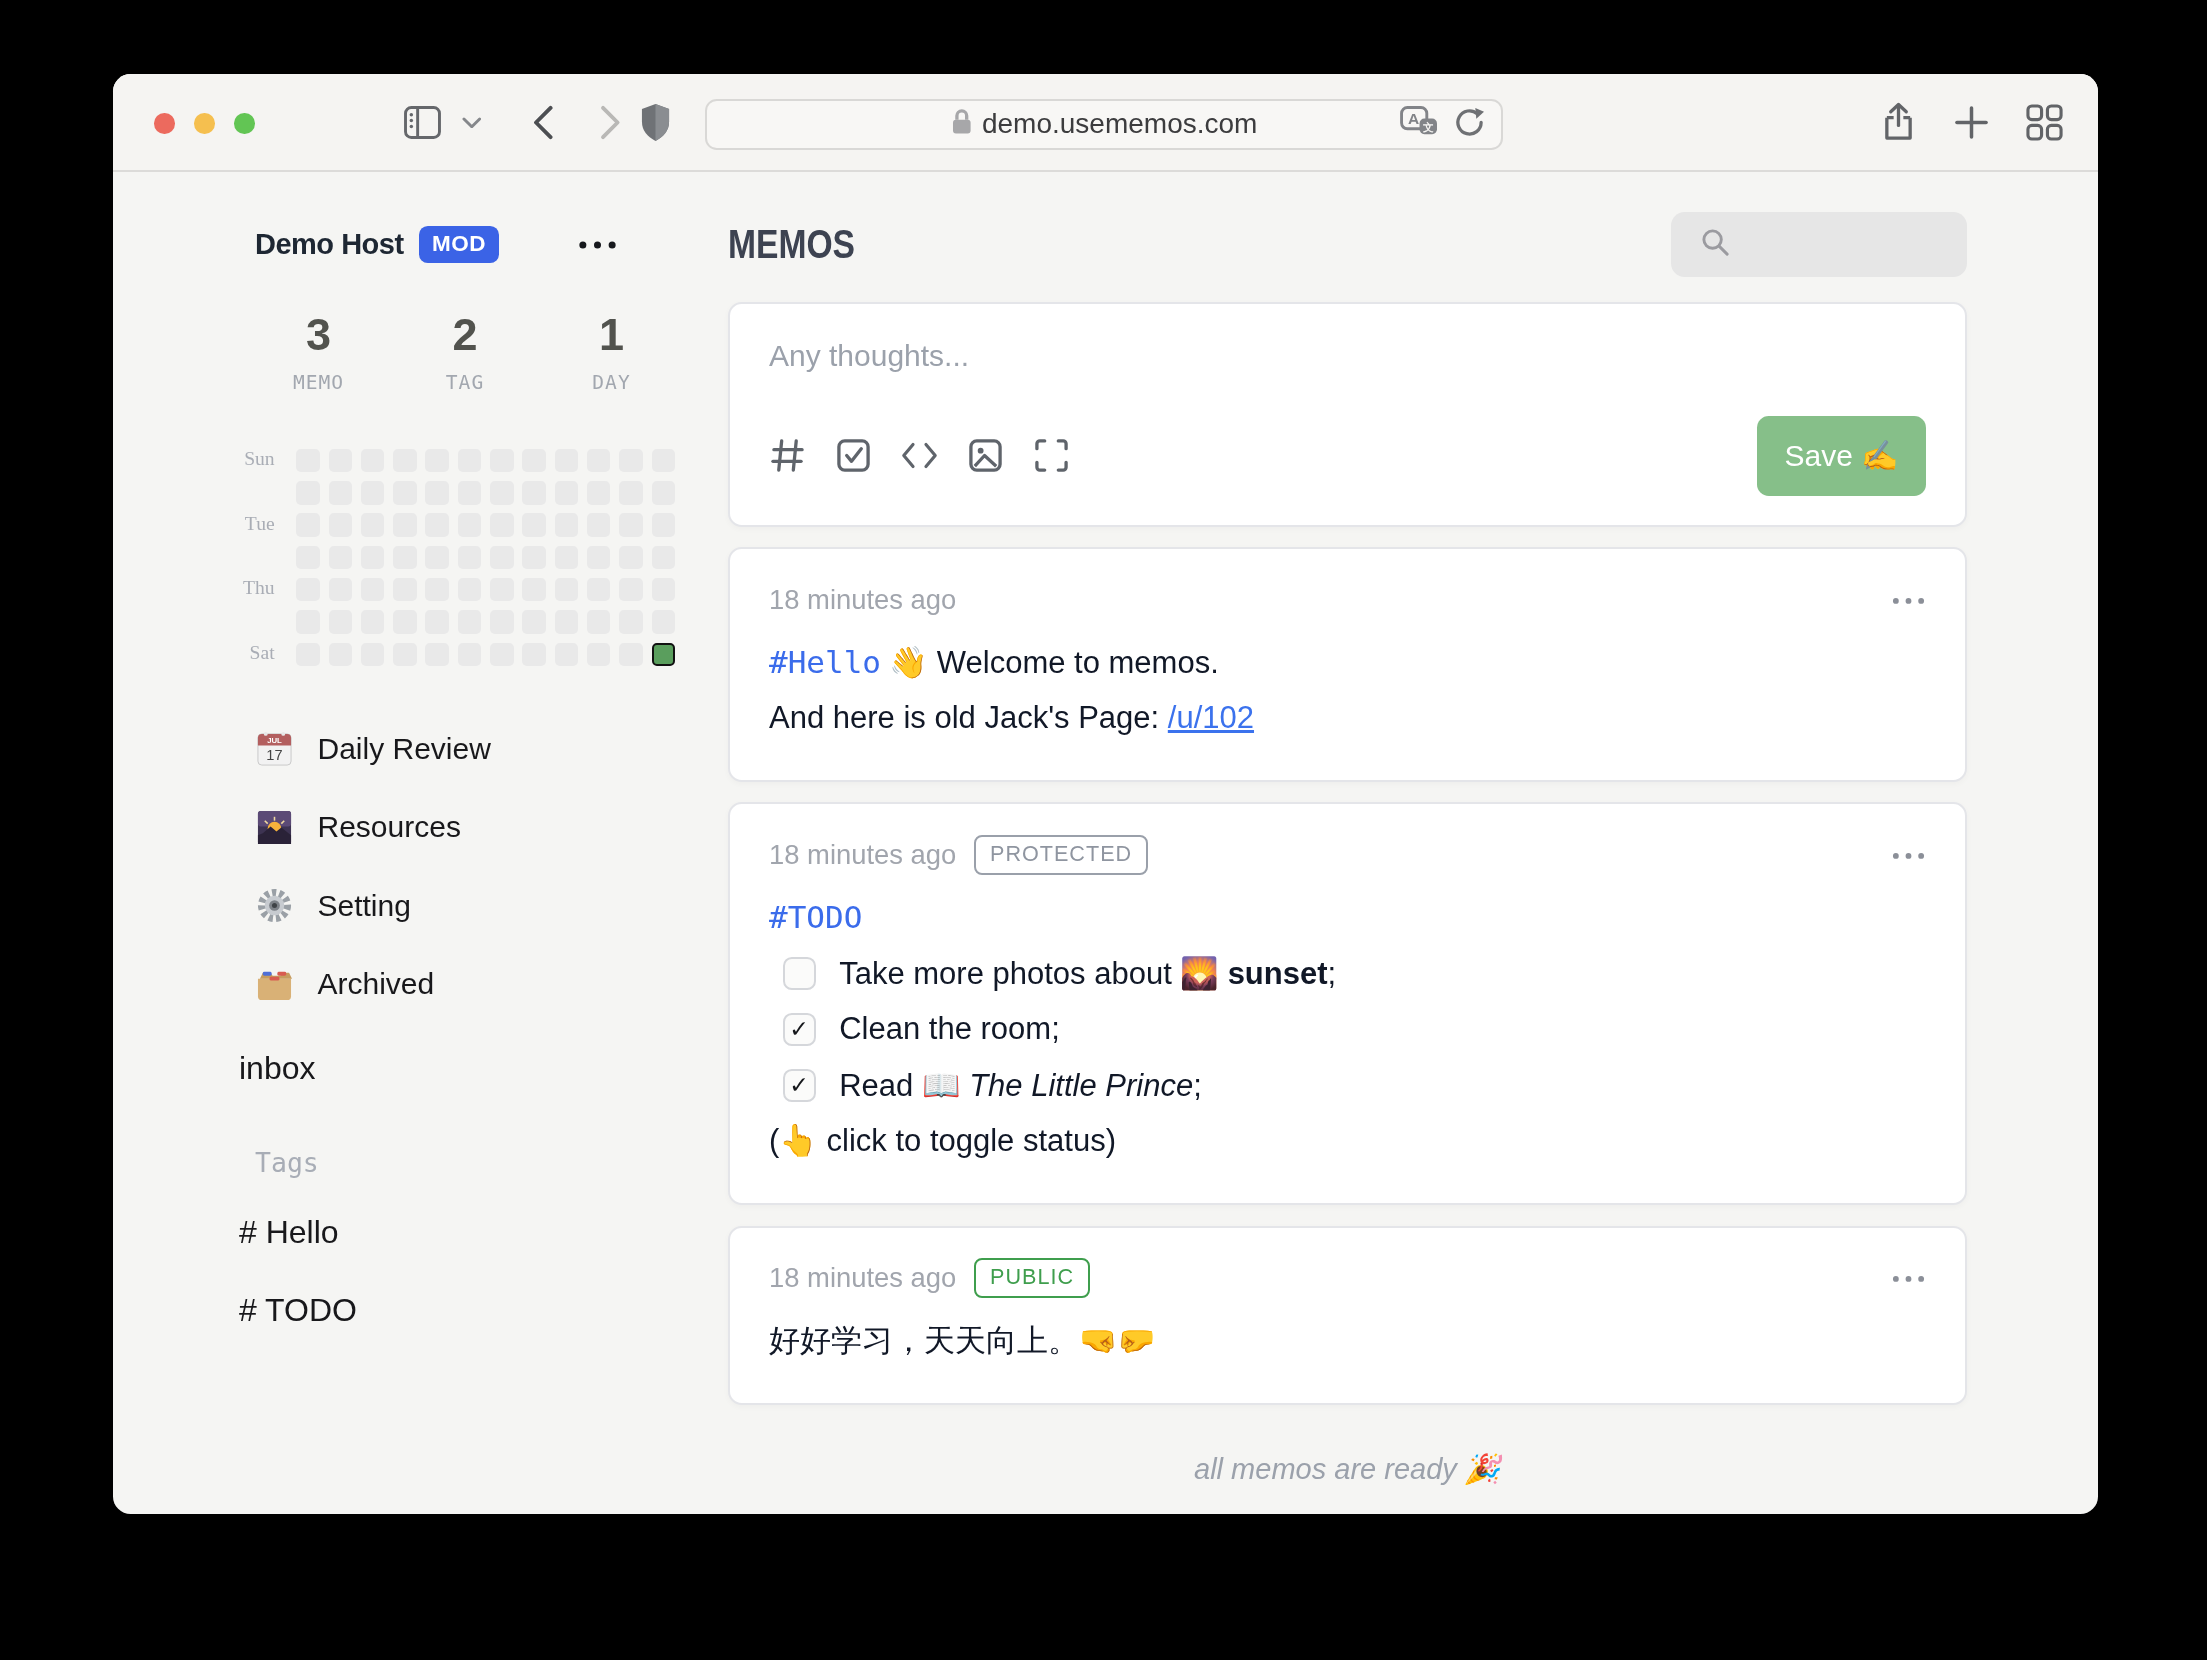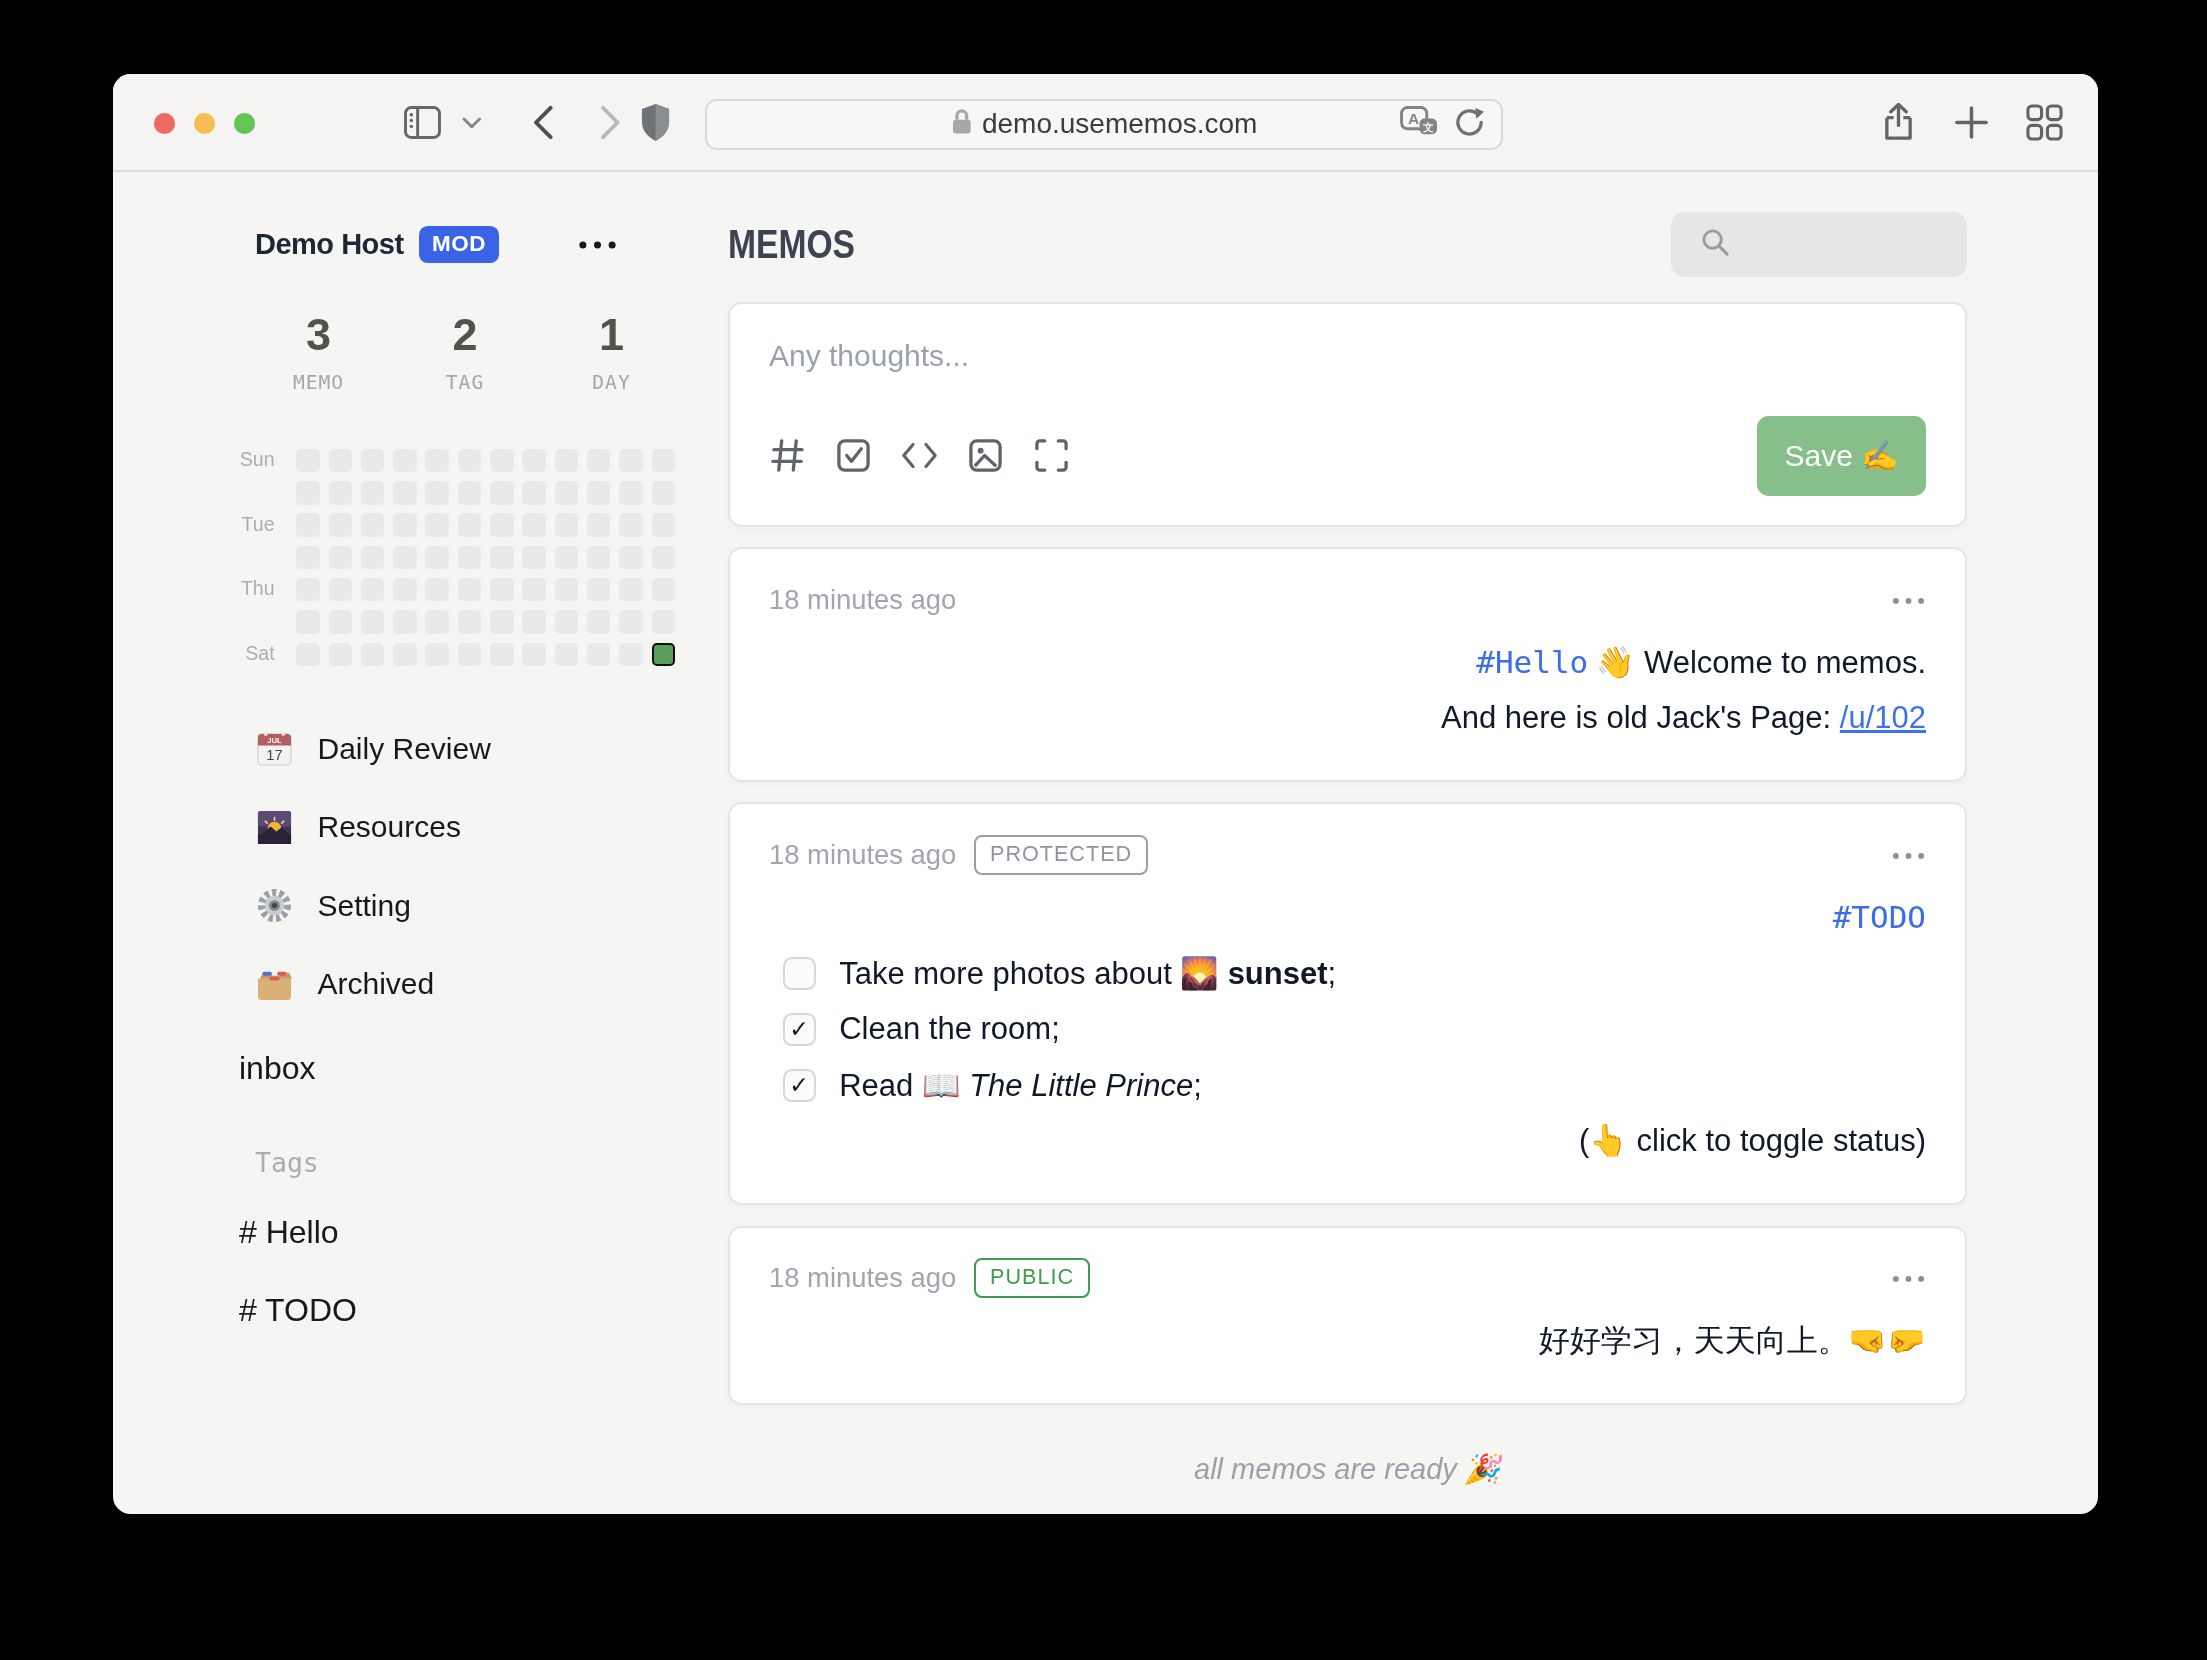--- a/index.html
+++ b/index.html
@@ -31,21 +31,21 @@
   .host-name { font-size:29px; font-weight:bold; color:#1e2733; letter-spacing:-0.5px; }
   .mod-badge { margin-left:15.7px; background:#3b63e6; color:#fff; font-size:22.5px; font-weight:bold;
                padding:4.9px 12.7px 6.9px; border-radius:8.8px; letter-spacing:0.5px; }
   .sb-dots { margin-left:auto; margin-right:57px; color:#16181c; letter-spacing:2.9px; cursor:pointer; }
   .stats { margin:41px 0 0 41px; width:420px; display:flex; justify-content:space-between; }
   .stat { width:127px; text-align:center; }
   .stat-num { font-size:45px; font-weight:bold; color:#52534e; }
   .stat-label { margin-top:9.8px; font-family:"DejaVu Sans Mono", monospace; font-size:19.6px; color:#a2a7af; letter-spacing:1px; }
   .heatmap { margin-top:55px; position:relative; display:flex; }
   .hm-labels { position:relative; width:113px; }
-  .hm-label { position:absolute; right:21.6px; font-family:Liberation Sans, sans-serif; font-size:19.6px; color:#a9adb5; }
+  .hm-label { position:absolute; right:21.6px; font-family:Liberation Serif, serif; font-size:19.6px; color:#a9adb5; }
   .hm-grid { display:grid; grid-template-columns:repeat(12,23.5px); grid-auto-rows:23.5px; gap:8.8px; }
   .hm-cell { background:#e9e9e9; border-radius:4.9px; }
   .hm-cell.active { background:#5a9e5d; border:2.9px solid #111; }
   .nav { margin:55px 0 0 41px; }
   .nav-item { display:flex; align-items:center; height:55px; margin-bottom:23.5px; cursor:pointer; }
   .nav-item .nav-icon { width:39px; height:39px; margin-right:23.5px; display:flex; align-items:center; justify-content:center; }
   .nav-label { font-size:30px; color:#18181b; }
   .sb-section { margin:43px 0 0 41px; display:flex; align-items:center; height:43px; }
   .section-title { font-family:"DejaVu Sans Mono", monospace; font-size:26.5px; color:#a8adb6; }
   .plus-btn { margin-left:21.6px; width:45px; height:45px; background:#e7e6e4; border-radius:9.8px;
@@ -68,21 +68,21 @@
   .save-btn { margin-left:auto; width:169px; height:80px; background:#86bf89; border:none; border-radius:11.8px;
               color:#fff; font-size:30px; font-family:"Liberation Sans", sans-serif; cursor:pointer; }
   .memo-card { margin-top:20.6px; padding:29px 39px 35px; }
   .memo-head { display:flex; align-items:center; height:43px; }
   .memo-time { font-size:27.4px; color:#a1a5ad; }
   .memo-badge { margin-left:18px; font-size:21.6px; letter-spacing:1px; padding:3.9px 13.7px 5.9px; border-radius:8px; border:2.9px solid; }
   .memo-badge.gray  { color:#8f95a0; border-color:#9aa0aa; }
   .memo-badge.green { color:#3f9e4d; border-color:#3f9e4d; }
   .memo-dots { margin-left:auto; cursor:pointer; }
   .memo-body { margin-top:13.7px; }
-  .memo-line { font-size:31px; color:#111827; line-height:55px;text-align:right; }
+  .memo-line { font-size:31px; color:#111827; line-height:55px; }
   .seg-tag { font-family:"DejaVu Sans Mono", monospace; color:#3b6ceb; cursor:pointer; }
   .seg-link { color:#3b72ed; text-decoration:underline; cursor:pointer; }
   .seg-bold { font-weight:bold; }
   .seg-italic { font-style:italic; }
   .todo-row { display:flex; align-items:center; height:56px; padding-left:13.7px; font-size:31px; color:#111827; }
   .todo-box { width:33px; height:33px; border:2px solid #d5d7db; border-radius:8.8px; background:#fbfbfa;
               margin-right:23.5px; display:flex; align-items:center; justify-content:center;
               font-size:23.5px; color:#16181c; cursor:pointer; flex:none; }
   .memo-footer { margin-top:47px; text-align:center; font-size:29px; font-style:italic; color:#9ba1ab; }
 </style>

